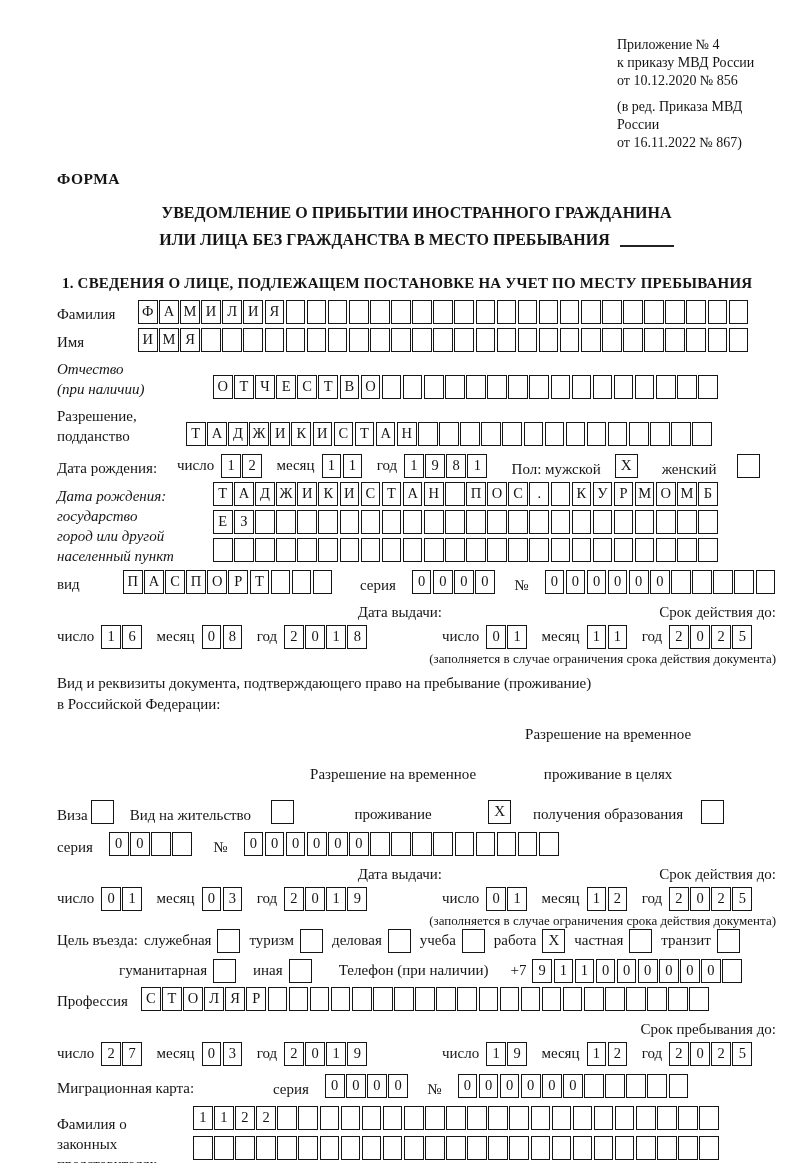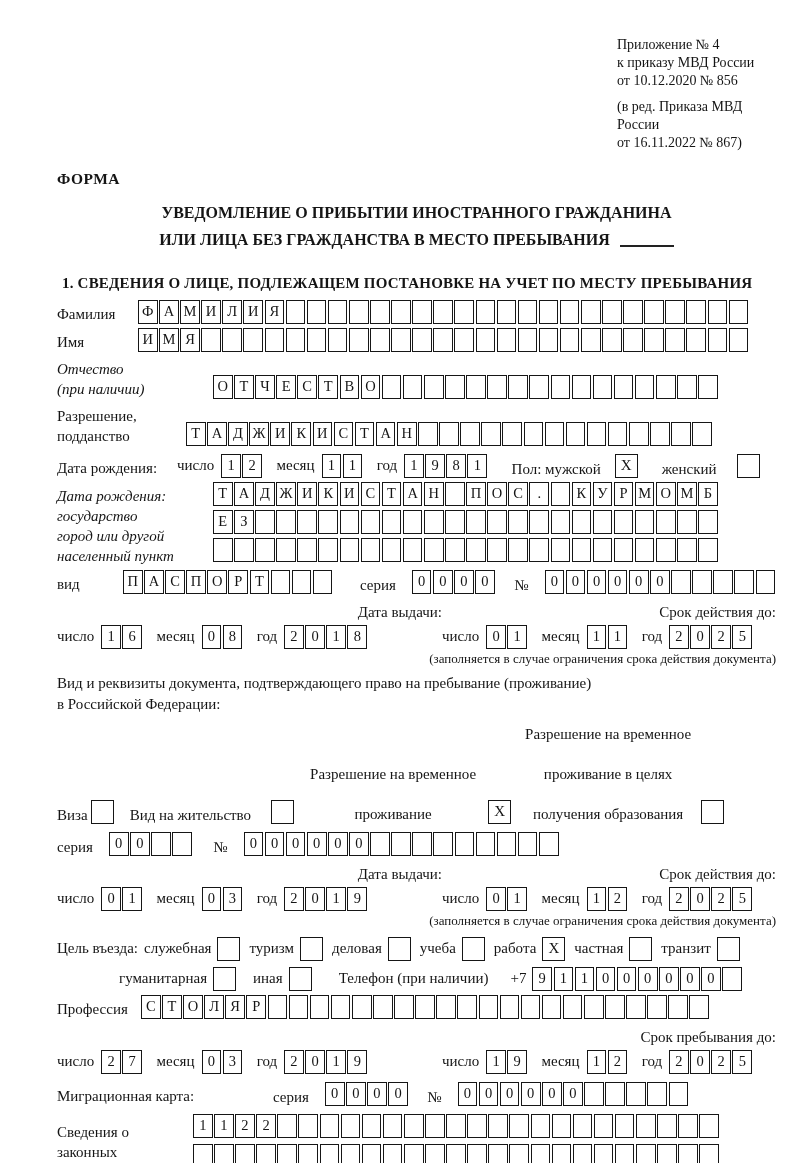--- a/index.html
+++ b/index.html
@@ -51,21 +51,21 @@
 
   .doc-title { text-align:center; font-weight:bold; margin-top:8px; }
 
   
   .permits { display:flex; align-items:flex-end; margin-top:8px; }
   .plbl { padding-top:3px; }
   .wraplbl { display:flex; flex-direction:column; text-align:center; line-height:20px; padding-top:3px;gap:20px; }
   .wraplbl span { display:block; }
 
   
-  .purpose-row { display:flex; align-items:flex-start; margin-top:8px; flex-wrap:nowrap; }
+  .purpose-row { display:flex; align-items:flex-start; flex-wrap:nowrap; }
   .purpose-row .plbl { margin-right:6px; }
   .purpose-row .cbox { margin-right:9px; }
 </style>
 </head>
 <body>
 
 <div class="page">
 
   <div class="annex">
     <div>Приложение № 4</div>
@@ -668,21 +668,21 @@
         <span class="cell"></span>
         <span class="cell"></span>
         <span class="cell"></span>
         <span class="cell"></span>
         <span class="cell"></span>
       </span>
   </div>
 
   <div class="frow mt8">
     <span class="lbl w128">
-      <div>Сведения о</div>
+      <div>Фамилия о</div>
       <div>законных</div>
       <div>представителях</div>
       <div>(родителях,</div>
 
     </span>
     <span class="stack">
       <span class="boxes" style="margin-bottom:6px">
           <span class="cell">1</span>
           <span class="cell">1</span>
           <span class="cell">2</span>

